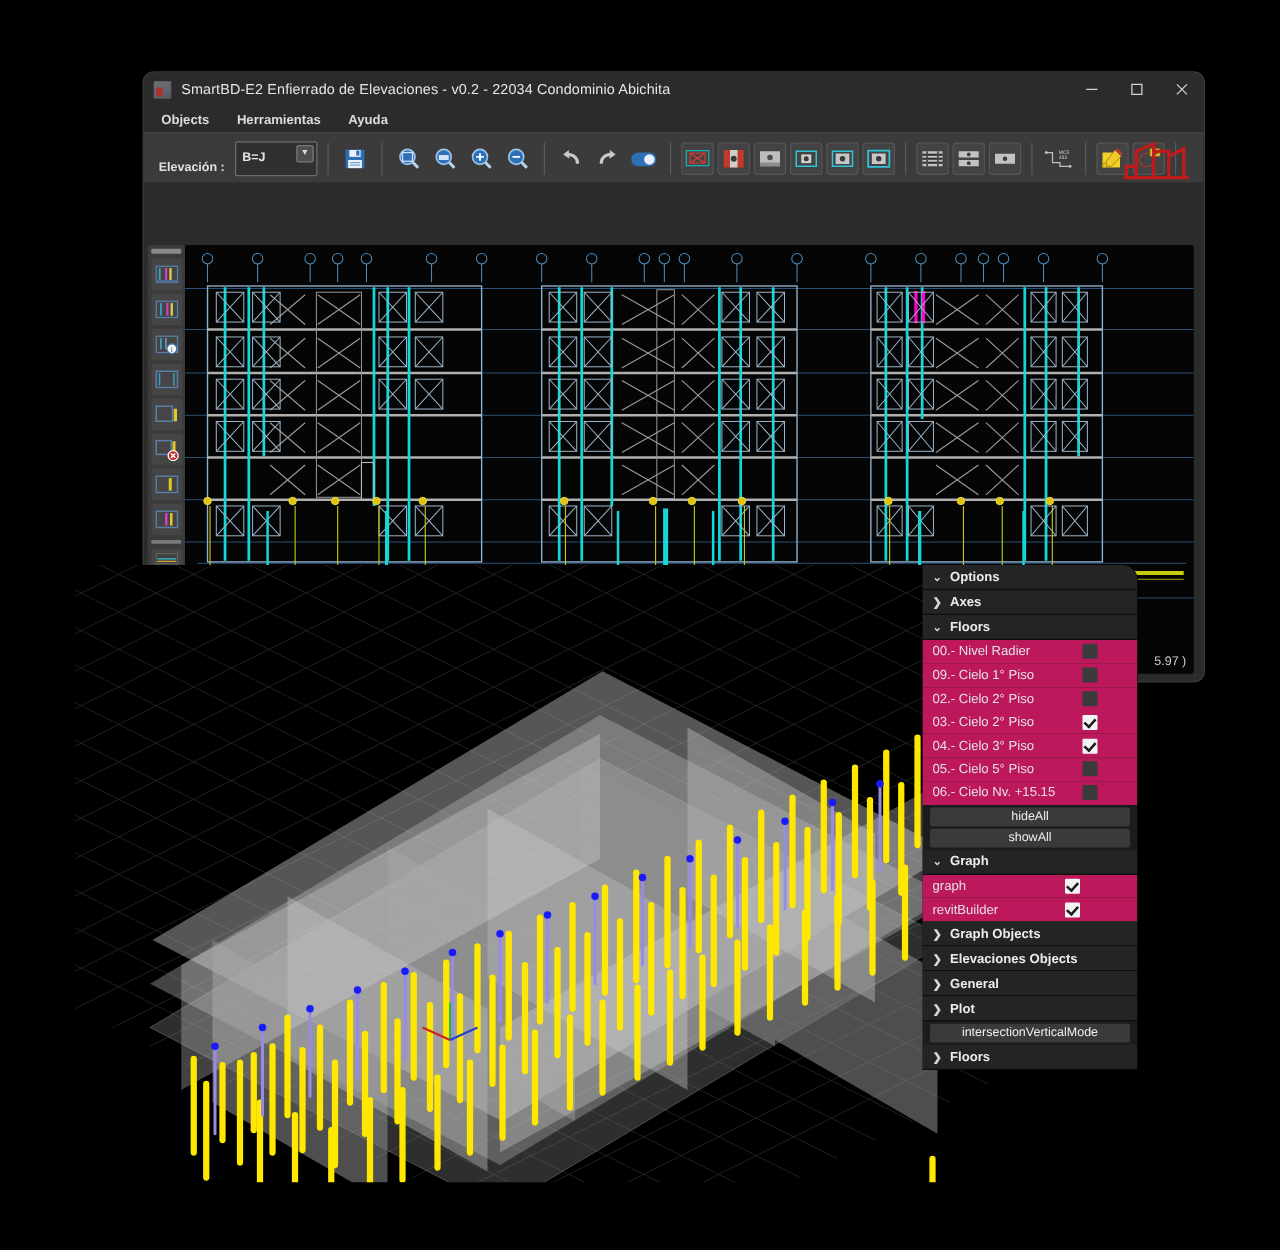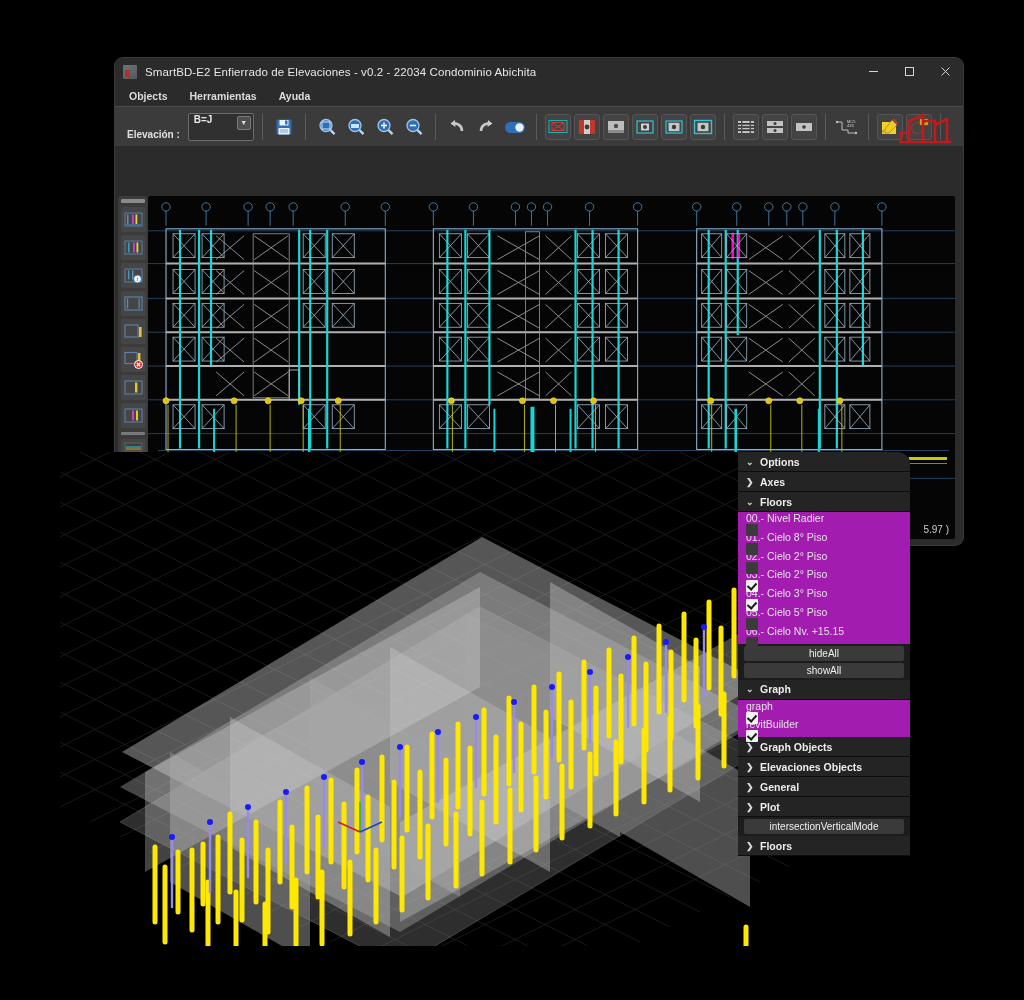--- a/index.html
+++ b/index.html
@@ -53,21 +53,21 @@
   .toolbar {
     height: 40px; background: #3b3b3b;
     display: flex; align-items: center; gap: 3px; padding: 0 6px;
     position: relative;
     border-top: 1px solid #4a4a4a;
   }
   .elev-label { color: #e0e0e0; font-size: 10px; font-weight: bold; margin: 16px 5px 0 6px; white-space: nowrap; }
   .elev-combo {
     width: 66px; height: 28px; background: #303030;
     border: 1px solid #6c6c6c; border-radius: 2px;
-    display: flex; align-items: flex-start; position: relative;
+    display: flex; align-items: center; position: relative;
   }
   .elev-combo .val { color: #e6e6e6; font-size: 10px; font-weight: bold; padding-left: 5px; }
   .elev-combo .arrow {
     position: absolute; right: 2px; top: 2px; width: 14px; height: 14px;
     background: #4f4f4f; border: 1px solid #7a7a7a; border-radius: 2px;
     display: flex; align-items: center; justify-content: center;
     color: #dcdcdc; font-size: 7px;
   }
   .tsep { width: 1px; height: 26px; background: #5a5a5a; margin: 0 5px; flex: none; }
   .tbtn {
@@ -143,25 +143,24 @@
   }
   .ctrl-section {
     display: flex; align-items: center; gap: 6px;
     height: 20px; padding: 0 8px;
     background: #242424;
     border-bottom: 1px solid #0d0d0d;
     color: #ececec; font-weight: bold;
   }
   .ctrl-section .chev { font-size: 9px; color: #d8d8d8; width: 8px; display:inline-block; }
   .ctrl-row {
-    display: flex; align-items: flex-start;
+    display: flex; align-items: center;
     height: 18.8px; padding: 0 8px;
     color: #e2e2e2;
-    background: #a21caf;
-    flex-direction: column;
+    background: #be185d;
   }
   .ctrl-row .lbl { flex: 1; white-space: nowrap; }
   .chk {
     width: 12px; height: 12px; background: #3b3b3b;
     border-radius: 1px; position: relative; flex: none;
     margin-right: 24px;
   }
   .chk.on::after {
     content: ""; position: absolute; left: 3px; top: 1px;
     width: 4px; height: 7px; border: solid #1a1a1a;
@@ -1065,21 +1064,21 @@
       <div class="ctrl-section">
         <span class="chev">⌄</span>
         <span>Floors</span>
       </div>
 
       <div class="ctrl-row">
         <span class="lbl">00.- Nivel Radier</span>
         <span class="chk"></span>
       </div>
       <div class="ctrl-row">
-        <span class="lbl">01.- Cielo 8° Piso</span>
+        <span class="lbl">09.- Cielo 1° Piso</span>
         <span class="chk"></span>
       </div>
       <div class="ctrl-row">
         <span class="lbl">02.- Cielo 2° Piso</span>
         <span class="chk"></span>
       </div>
       <div class="ctrl-row">
         <span class="lbl">03.- Cielo 2° Piso</span>
         <span class="chk on"></span>
       </div>

